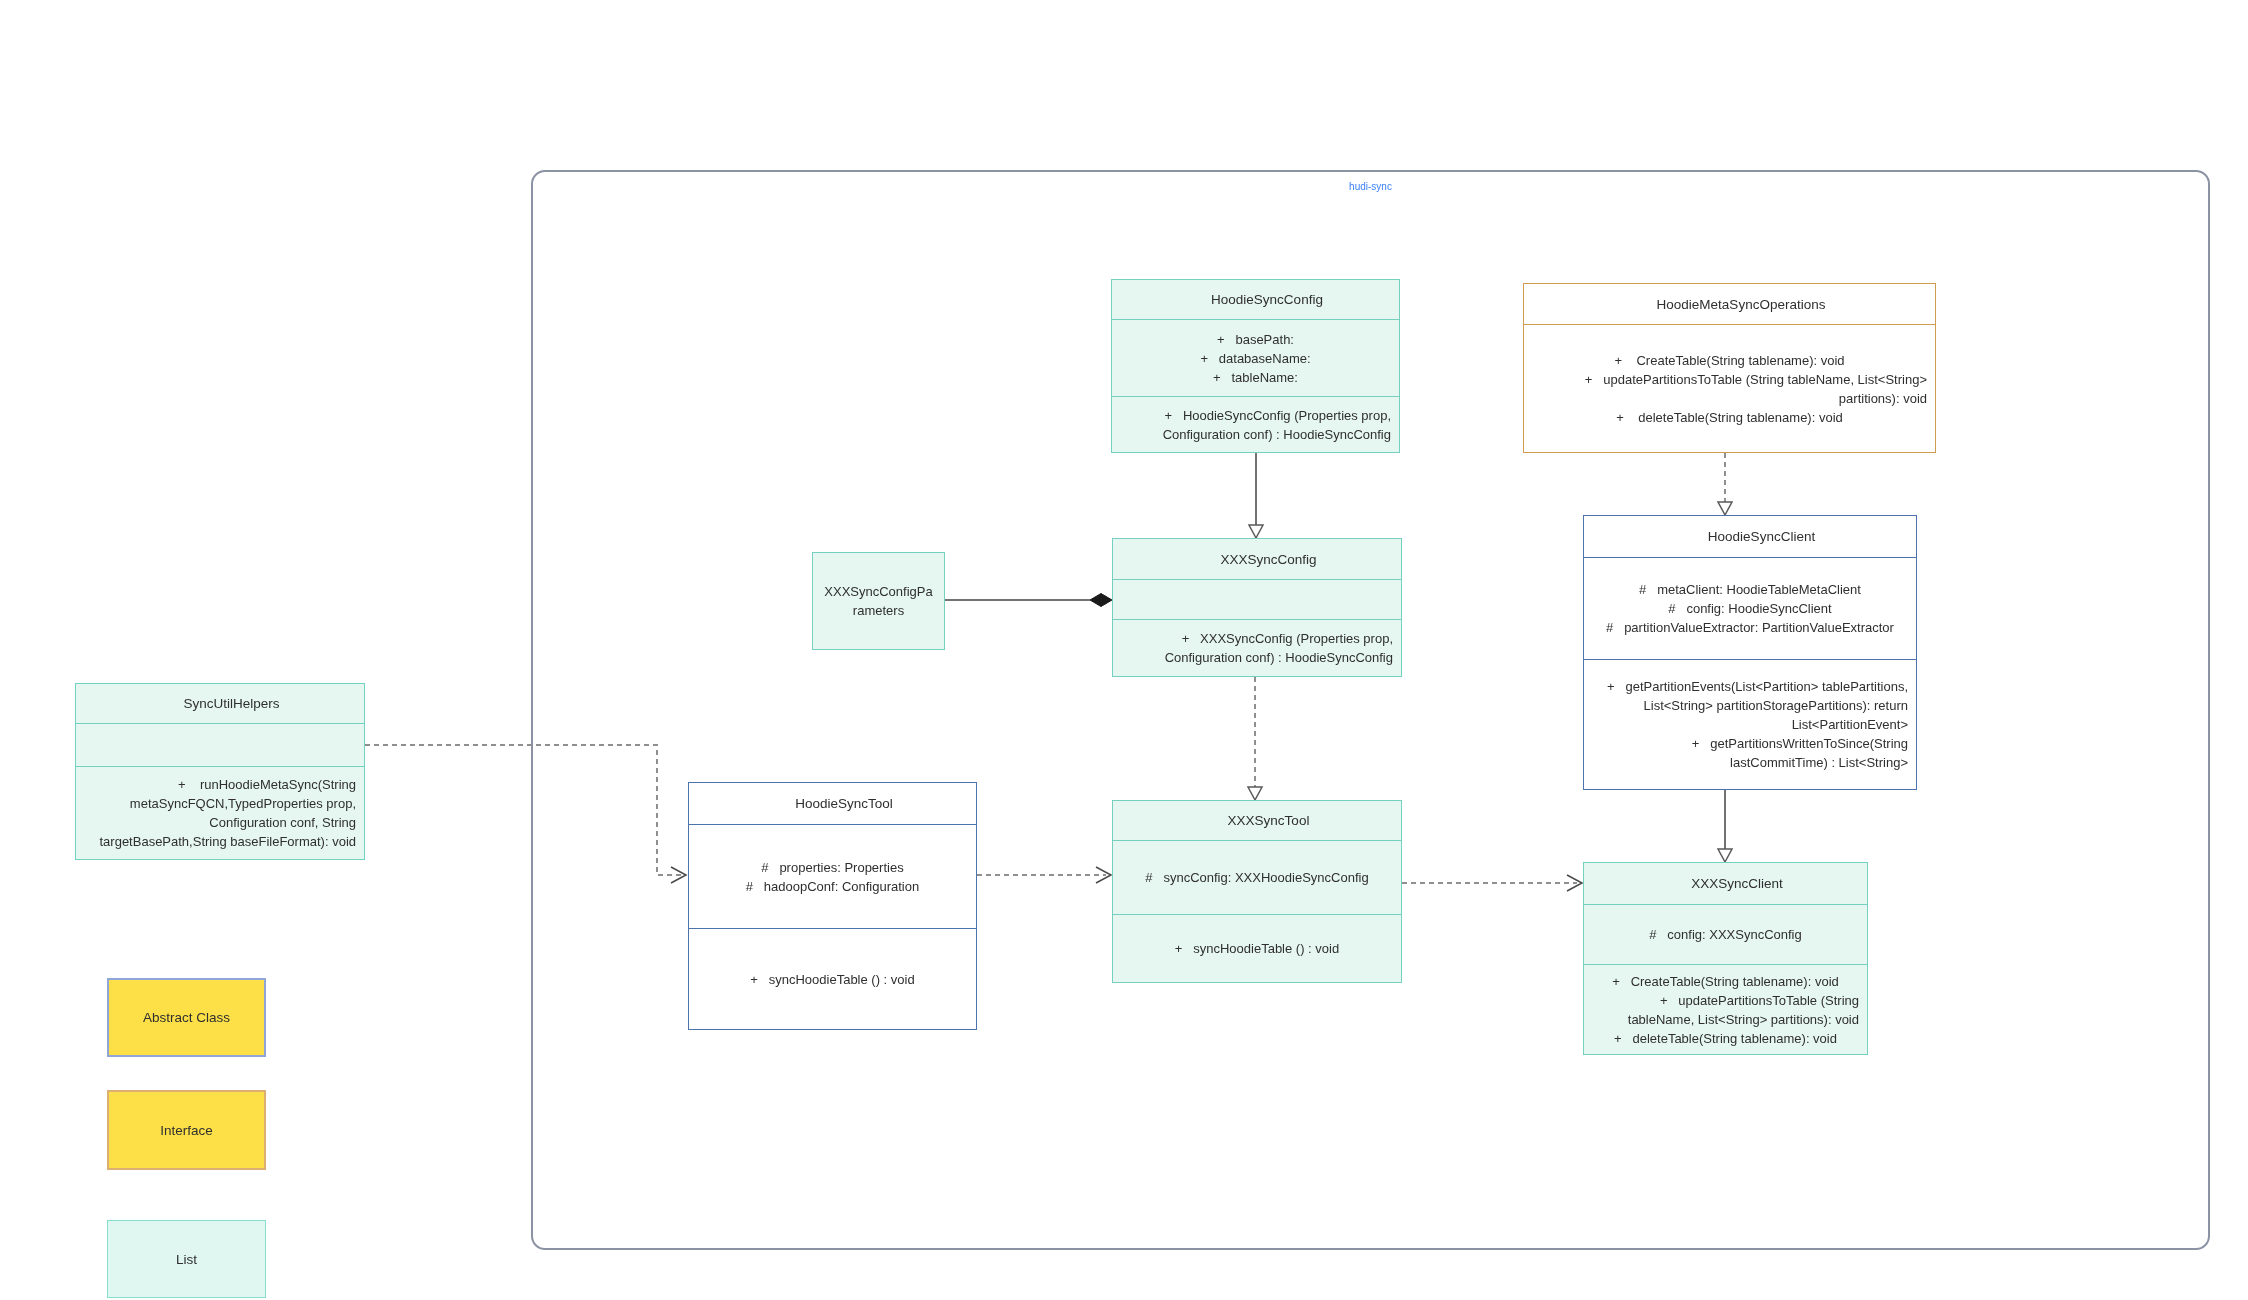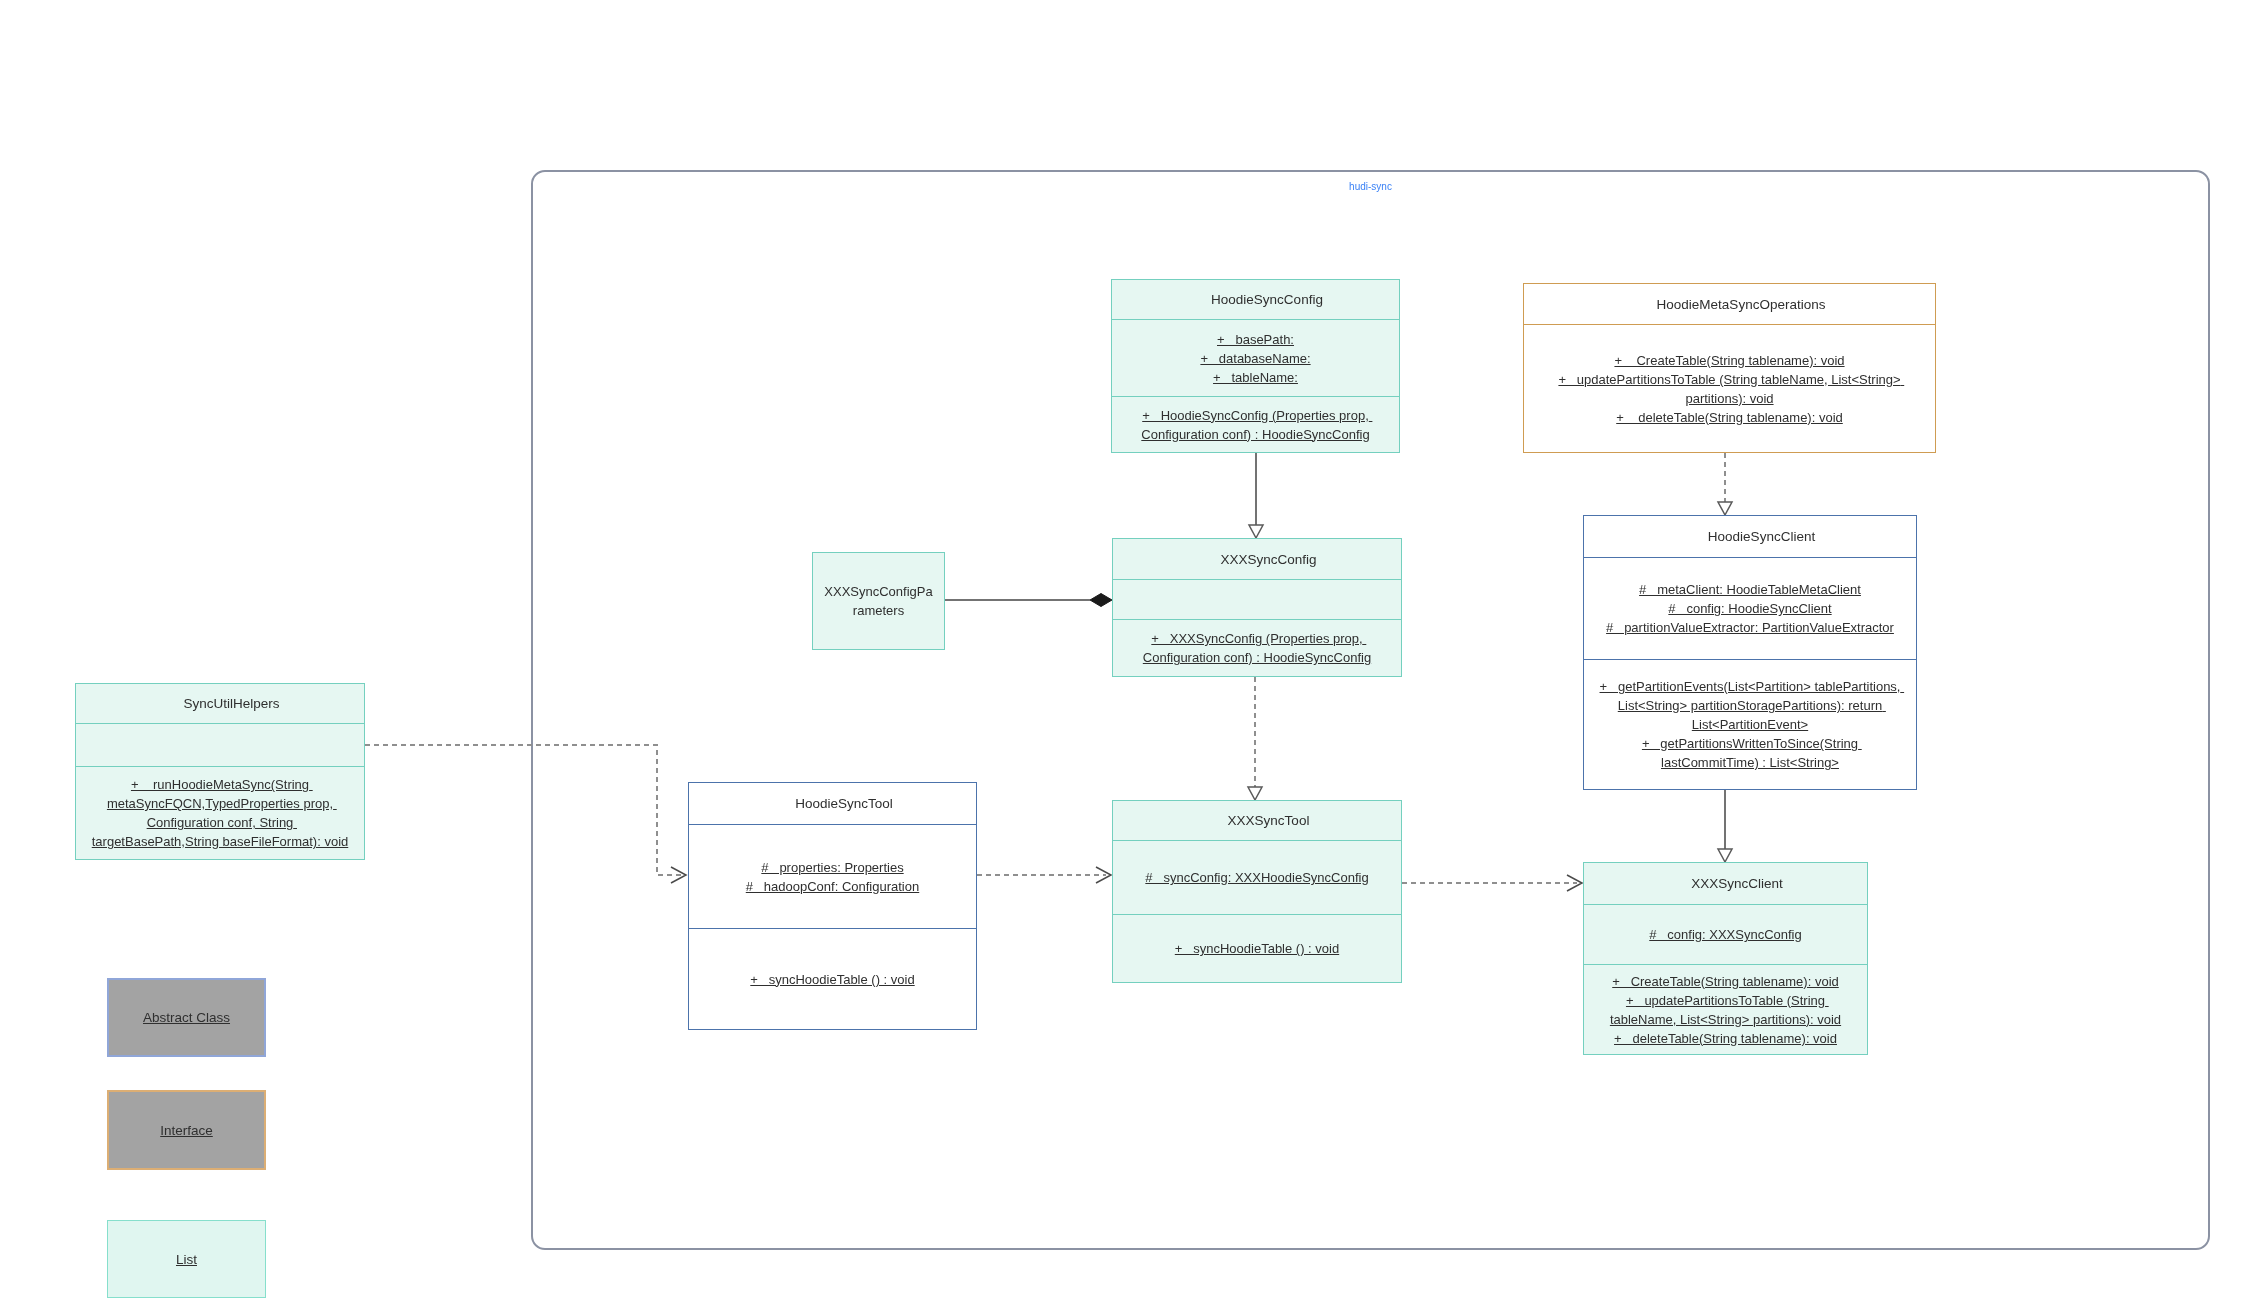--- a/index.html
+++ b/index.html
@@ -29,28 +29,28 @@
   .uml.orange .comp{border-top:1.5px solid #cf9c52;}
   .title{
     display:flex;align-items:center;justify-content:center;
     font-size:13.5px;text-align:center;flex:0 0 auto;box-sizing:border-box;padding-left:23px;
   }
   .comp{
     display:flex;flex-direction:column;align-items:center;justify-content:center;
     box-sizing:border-box;flex:0 0 auto;padding:2px 8px;text-align:center;
   }
   .comp.grow{flex:1 1 auto;}
-  .line{white-space:pre-wrap;overflow-wrap:anywhere;text-align:center;text-decoration:underline;}
+  .line{white-space:pre-wrap;overflow-wrap:anywhere;text-align:right;}
   .single-label{
     display:flex;align-items:center;justify-content:center;flex:1;
     padding:4px 10px;text-align:center;overflow-wrap:anywhere;
   }
   .legend-box{
     position:absolute;box-sizing:border-box;display:flex;align-items:center;
-    justify-content:center;font-size:13.5px;background:#a3a3a3;
+    justify-content:center;font-size:13.5px;background:#fde047;
   }
   svg.connectors{position:absolute;left:0;top:0;}
 </style>
 </head>
 <body>
 
 <div class="frame"></div>
 <div class="frame-label">hudi-sync</div>
 
 <svg class="connectors" width="2248" height="1300" viewBox="0 0 2248 1300">

